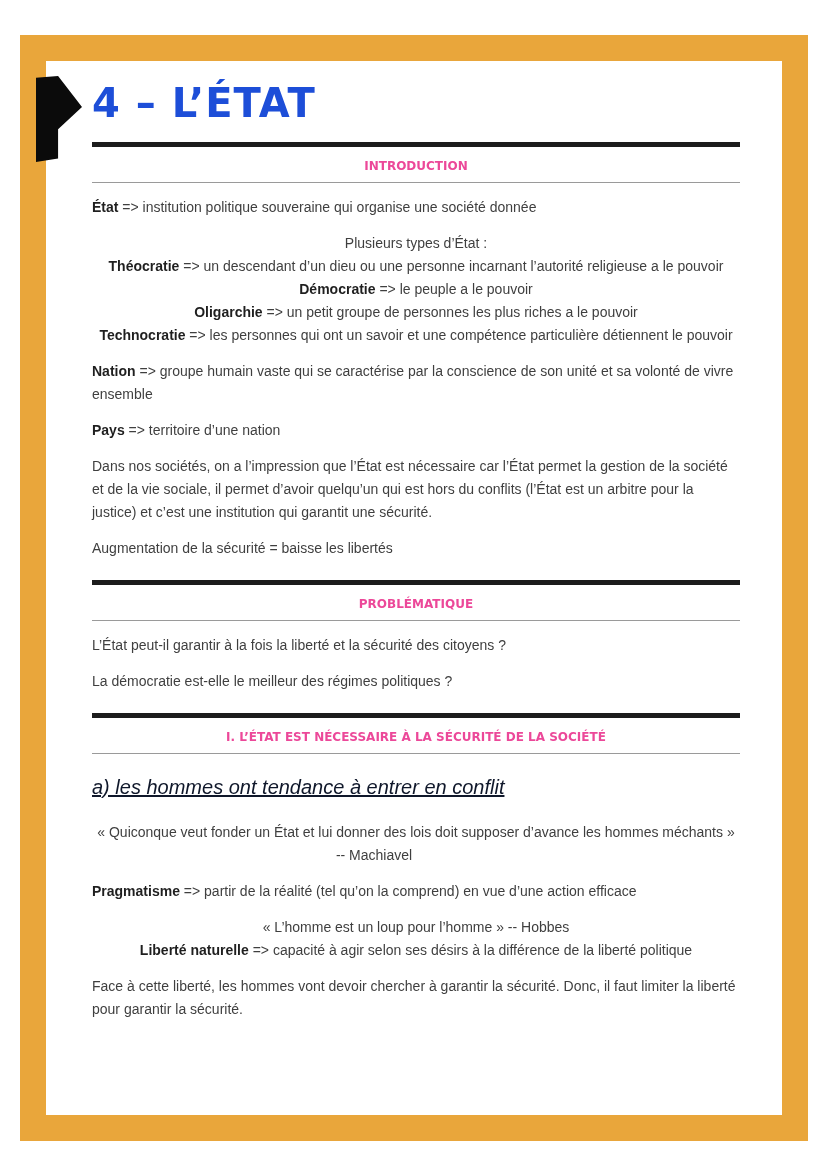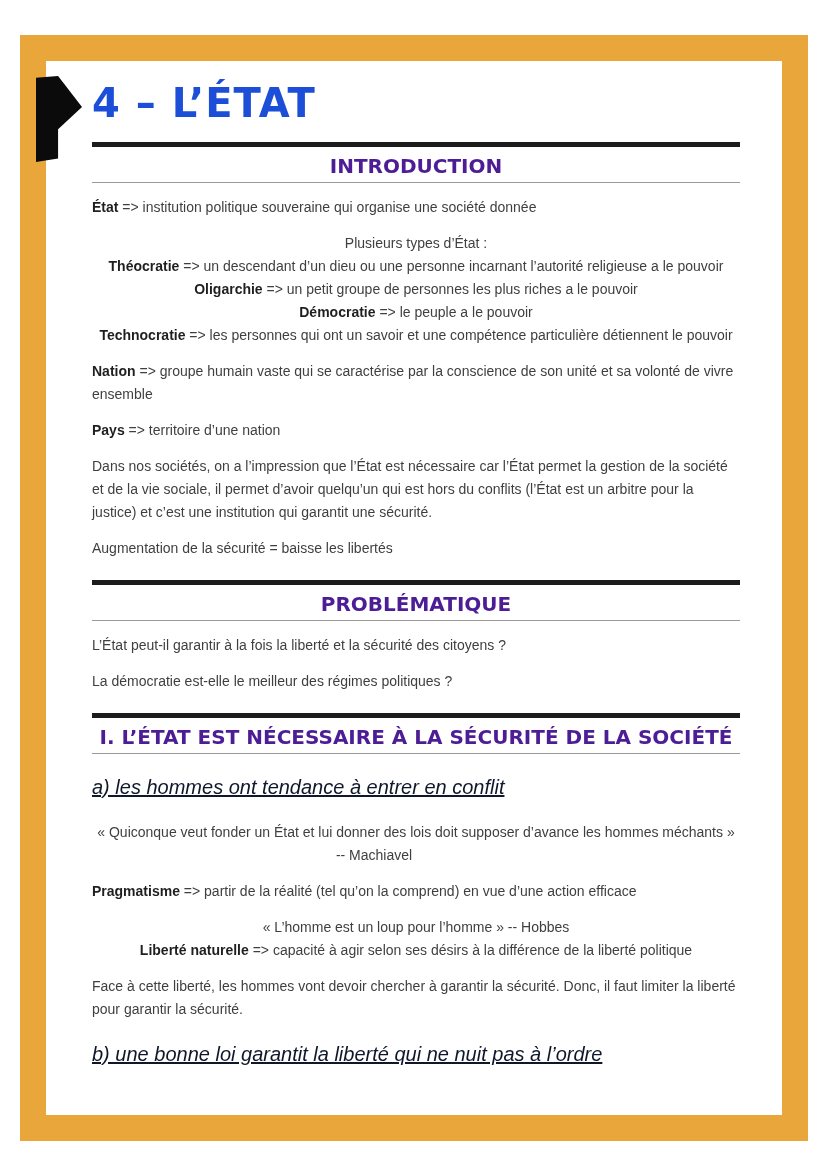--- a/index.html
+++ b/index.html
@@ -50,24 +50,24 @@
     height:1px;
     background:#9a9a9a;
     margin:0;
   }
   .section-head{margin-top:20px;}
   .section-head.first{margin-top:0;}
   .section-head h2{
     margin:9px 0 6px 0;
     text-align:center;
     font-family:"DejaVu Sans","Liberation Sans",sans-serif;
-    font-size:20px;
+    font-size:12px;
     line-height:20px;
     font-weight:700;
-    color:#4c1d95;
+    color:#ec4899;
   }
   .para{margin:13px 0;}
   .para .line{margin:0;text-align:center;}
   strong.term{color:#1f1f1f;font-weight:700;}
   .attribution{
     text-align:right;
     padding-right:84px;
   }
   .subhead{
     margin:22px 0;
@@ -95,22 +95,22 @@
       <div class="rule-thin"></div>
     </div>
 
     <div class="body-block">
 
       <p class="para"><strong class="term">État</strong><span> =&gt; institution politique souveraine qui organise une société donnée</span></p>
 
       <div class="para">
         <div class="line">Plusieurs types d’État :</div>
         <div class="line"><strong class="term">Théocratie</strong><span> =&gt; un descendant d’un dieu ou une personne incarnant l’autorité religieuse a le pouvoir</span></div>
+        <div class="line"><strong class="term">Démocratie</strong><span> =&gt; le peuple a le pouvoir</span></div>
         <div class="line"><strong class="term">Oligarchie</strong><span> =&gt; un petit groupe de personnes les plus riches a le pouvoir</span></div>
-        <div class="line"><strong class="term">Démocratie</strong><span> =&gt; le peuple a le pouvoir</span></div>
         <div class="line"><strong class="term">Technocratie</strong><span> =&gt; les personnes qui ont un savoir et une compétence particulière détiennent le pouvoir</span></div>
       </div>
 
       <p class="para"><strong class="term">Nation</strong><span> =&gt; groupe humain vaste qui se caractérise par la conscience de son unité et sa volonté de vivre ensemble</span></p>
 
       <p class="para"><strong class="term">Pays</strong><span> =&gt; territoire d’une nation</span></p>
 
       <p class="para">Dans nos sociétés, on a l’impression que l’État est nécessaire car l’État permet la gestion de la société et de la vie sociale, il permet d’avoir quelqu’un qui est hors du conflits (l’État est un arbitre pour la justice) et c’est une institution qui garantit une sécurité.</p>
 
       <p class="para">Augmentation de la sécurité = baisse les libertés</p>
@@ -145,18 +145,17 @@
 
       <p class="para"><strong class="term">Pragmatisme</strong><span> =&gt; partir de la réalité (tel qu’on la comprend) en vue d’une action efficace</span></p>
 
       <div class="para">
         <div class="line">« L’homme est un loup pour l’homme » -- Hobbes</div>
         <div class="line"><strong class="term">Liberté naturelle</strong><span> =&gt; capacité à agir selon ses désirs à la différence de la liberté politique</span></div>
       </div>
 
       <p class="para">Face à cette liberté, les hommes vont devoir chercher à garantir la sécurité. Donc, il faut limiter la liberté pour garantir la sécurité.</p>
 
-      <p class="subhead">b) une bonne loi garantit la liberté qui ne nuit pas à l’ordre</p>
 
     </div>
 
   </div>
 </div>
 
 </body></html>

